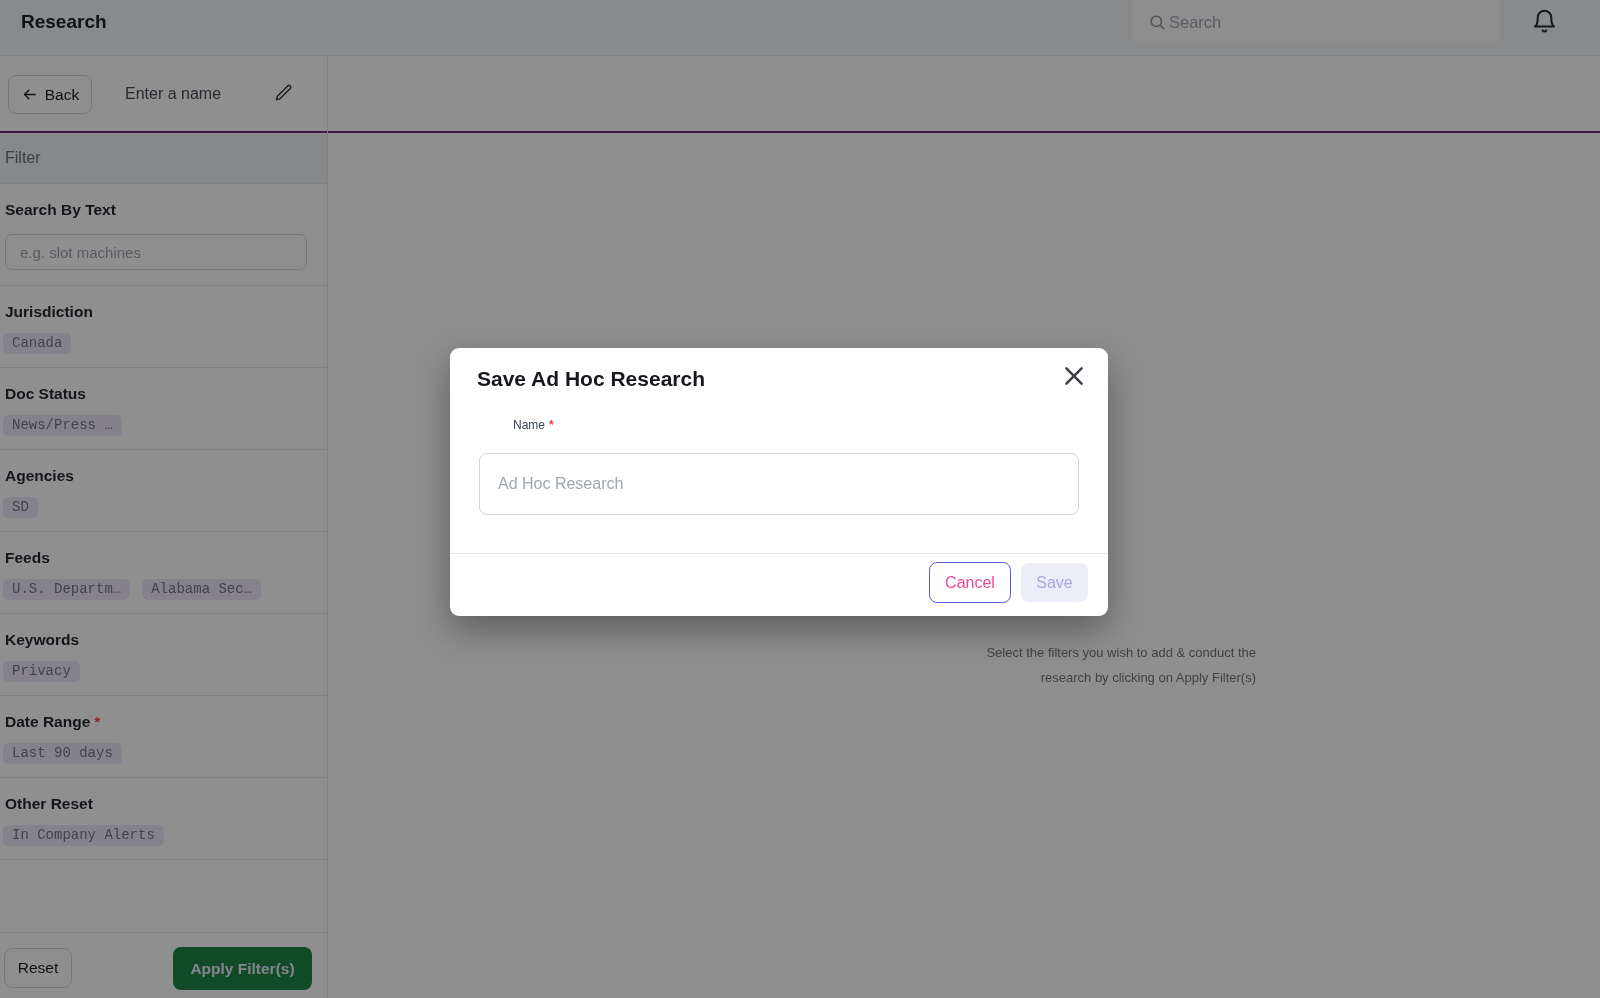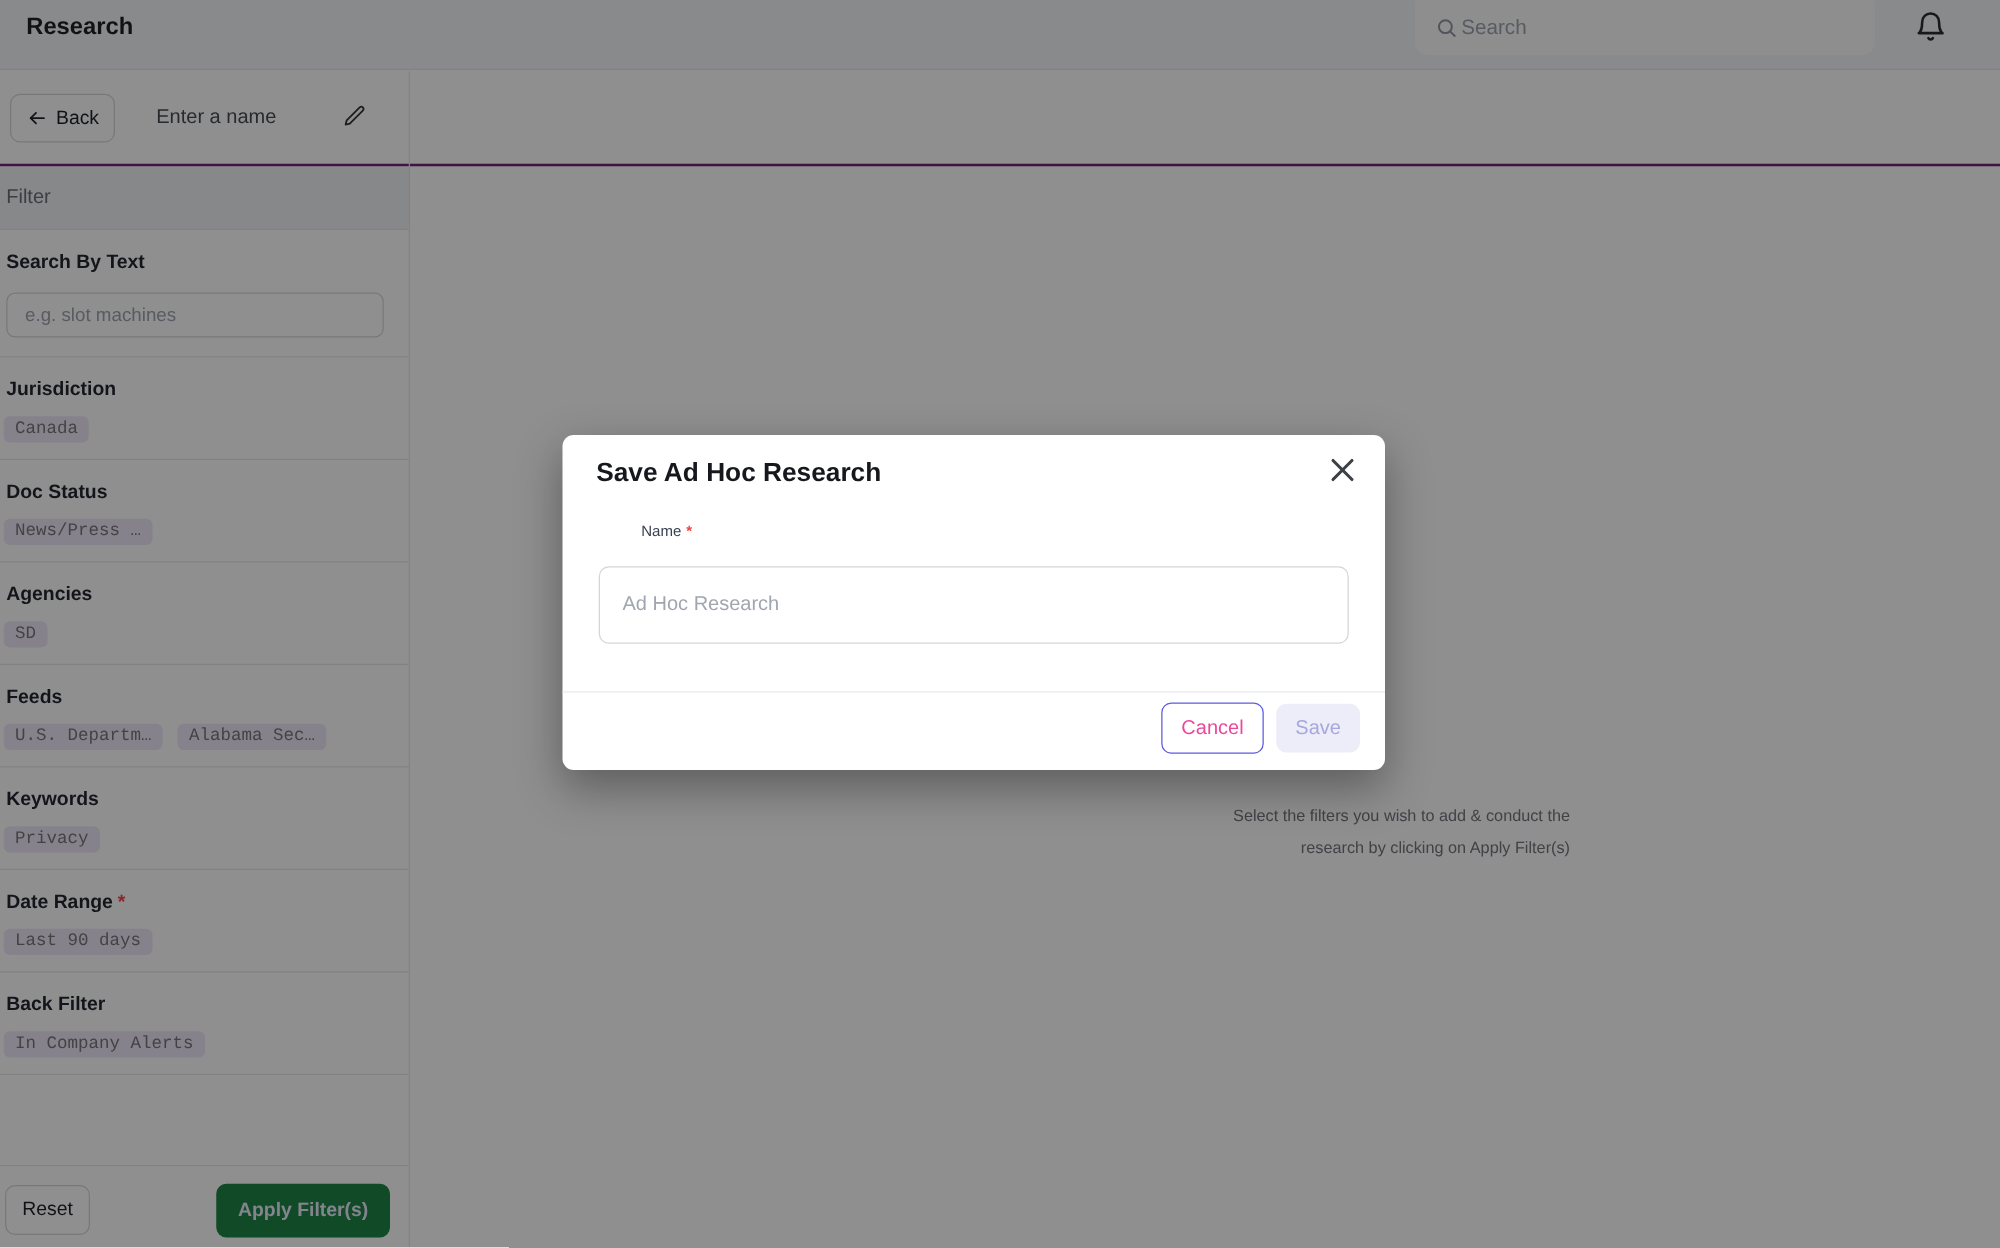--- a/index.html
+++ b/index.html
@@ -173,21 +173,21 @@
     </div>
 
     <div class="fsection">
       <div class="flabel"><span>Date Range</span><span class="req">*</span></div>
       <div class="chips">
         <span class="chip">Last 90 days</span>
       </div>
     </div>
 
     <div class="fsection">
-      <div class="flabel">Back Filter</div>
+      <div class="flabel">Other Reset</div>
       <div class="chips">
         <span class="chip">In Company Alerts</span>
       </div>
     </div>
   </aside>
 
   <div class="sidebar-footer">
     <button class="reset-btn">Reset</button>
     <button class="apply-btn">Apply Filter(s)</button>
   </div>

